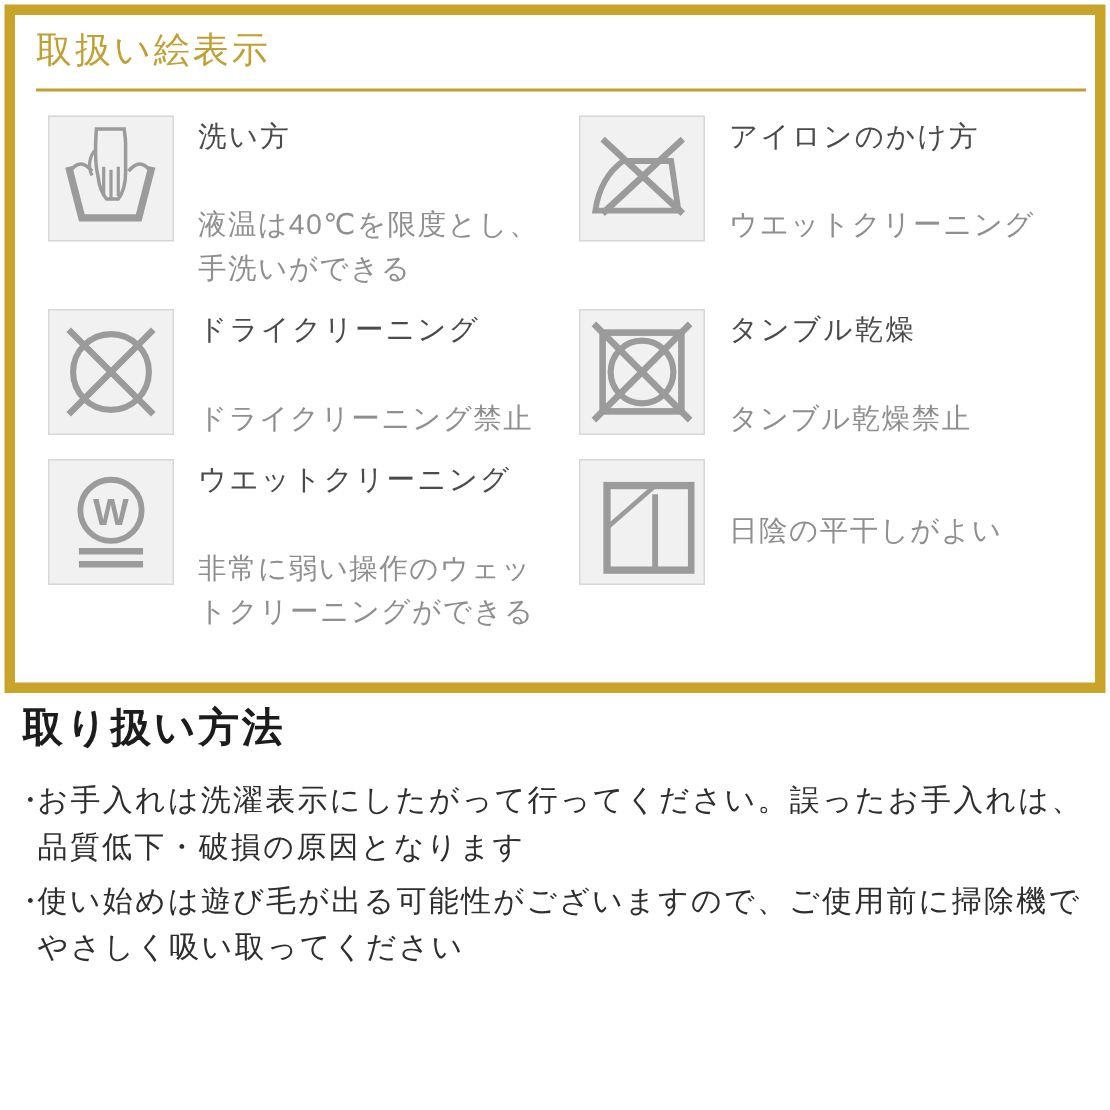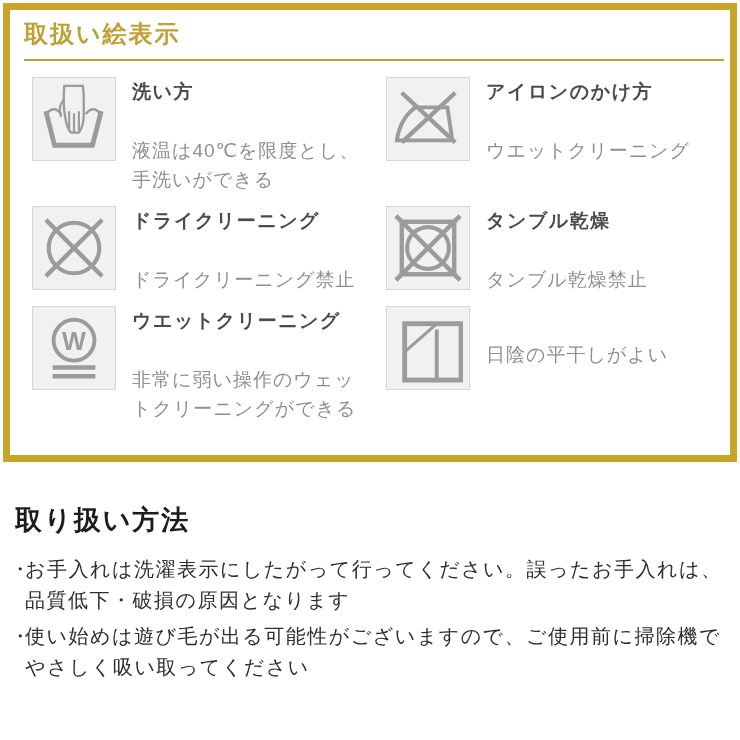--- a/index.html
+++ b/index.html
@@ -20,46 +20,46 @@
     font-family:"Liberation Sans","DejaVu Sans",sans-serif;
     overflow:hidden;
   }
   
   .care-box{
     position:absolute;left:3px;top:3px;width:734px;height:459px;
     border:7px solid var(--gold);background:#fff;
     padding:8px 6px 0 14px;
   }
   .care-title{
-    font-size:24px;font-weight:bold;color:var(--gold-title);
+    font-size:24px;font-weight:normal;color:var(--gold-title);
     letter-spacing:2px;line-height:31px;margin:0;
   }
   .title-rule{height:0;border-bottom:2px solid var(--gold-title);margin-top:10px;}
   .care-grid{
     display:grid;grid-template-columns:342px 342px;
     column-gap:12px;row-gap:12px;margin:16px 0 0 8px;
   }
   .care-item{display:flex;gap:16px;min-height:84px;}
   .icon-box{
     flex:0 0 84px;width:84px;height:84px;
     background:var(--icon-bg);border:1px solid var(--icon-border);
     display:flex;align-items:center;justify-content:center;
   }
   .icon-box svg{width:70px;height:70px;color:var(--icon-stroke);display:block;}
   .care-text{width:242px;padding-top:2px;}
   .care-label{
-    font-size:19px;font-weight:bold;color:var(--label);
+    font-size:19px;font-weight:normal;color:var(--label);
     letter-spacing:1.5px;line-height:25px;margin-bottom:4px;
   }
   .care-desc{
     font-size:19px;color:var(--desc);
     letter-spacing:1px;line-height:29px;margin-top:32px;
   }
   
-  .handling{position:absolute;top:503px;left:10px;width:722px;}
+  .handling{position:absolute;top:468px;left:10px;width:722px;}
   .handling-title{
     font-size:27px;font-weight:bold;color:var(--heading);
     letter-spacing:2px;line-height:34px;margin:0 0 17px 5px;
   }
   .handling-item{
     position:relative;padding-left:15px;margin-bottom:5px;
     font-size:20px;line-height:31px;letter-spacing:1.5px;color:var(--body);
   }
   .marker{position:absolute;left:0;top:0;}
 </style>

